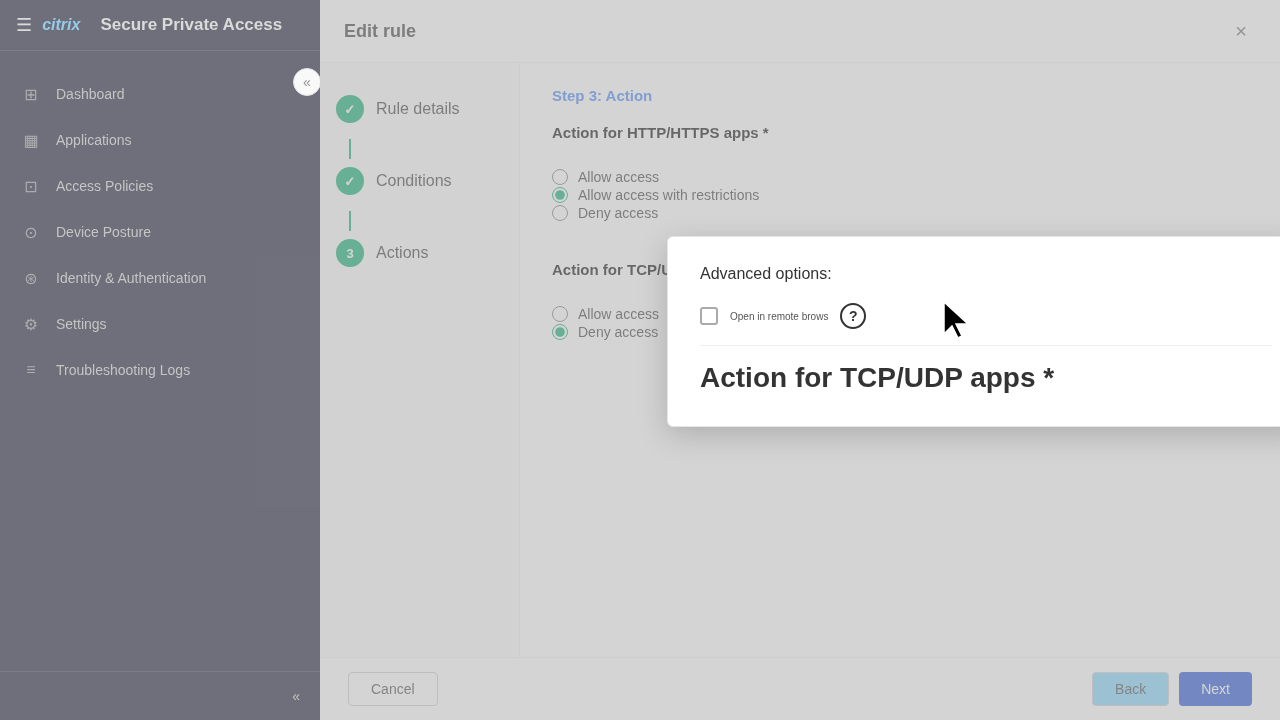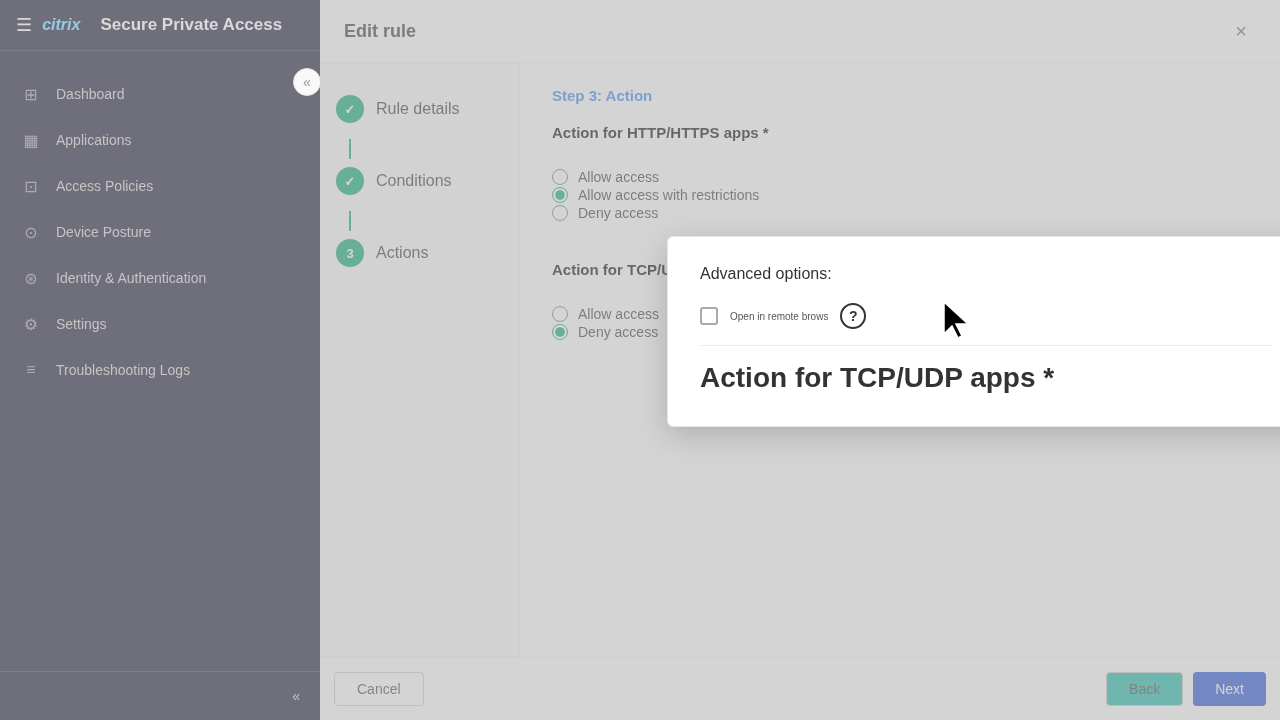--- a/index.html
+++ b/index.html
@@ -265,42 +265,42 @@
     .radio-input {
       width: 16px;
       height: 16px;
       accent-color: #00a86b;
     }
 
     .panel-footer {
       display: flex;
       align-items: center;
       justify-content: space-between;
-      padding: 14px 14px;
+      padding: 14px 28px;
       border-top: 1px solid #eee;
       background: #fff;
     }
 
     .btn {
       padding: 8px 22px;
       border-radius: 4px;
       font-size: 14px;
       font-weight: 500;
       cursor: pointer;
       border: none;
     }
 
     .btn-cancel {
       background: #fff;
       border: 1px solid #ccc;
       color: #444;
     }
 
     .btn-back {
-      background: #14b8a6;
+      background: #7dd3fc;
       border: 1px solid #ccc;
       color: #444;
     }
 
     .btn-next {
       background: #1d4ed8;
       color: #fff;
     }
 
     .footer-right {

